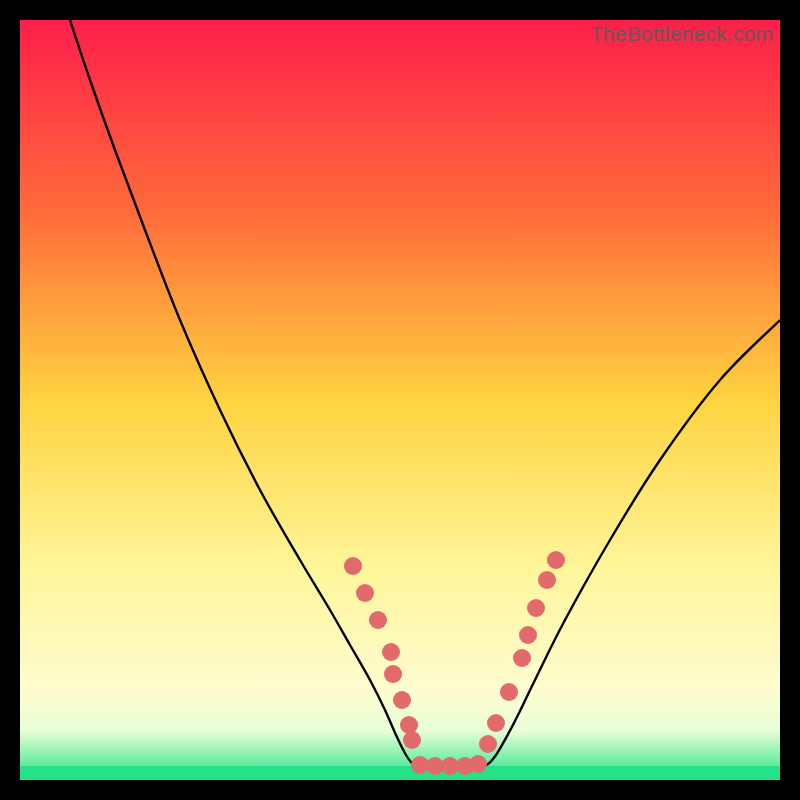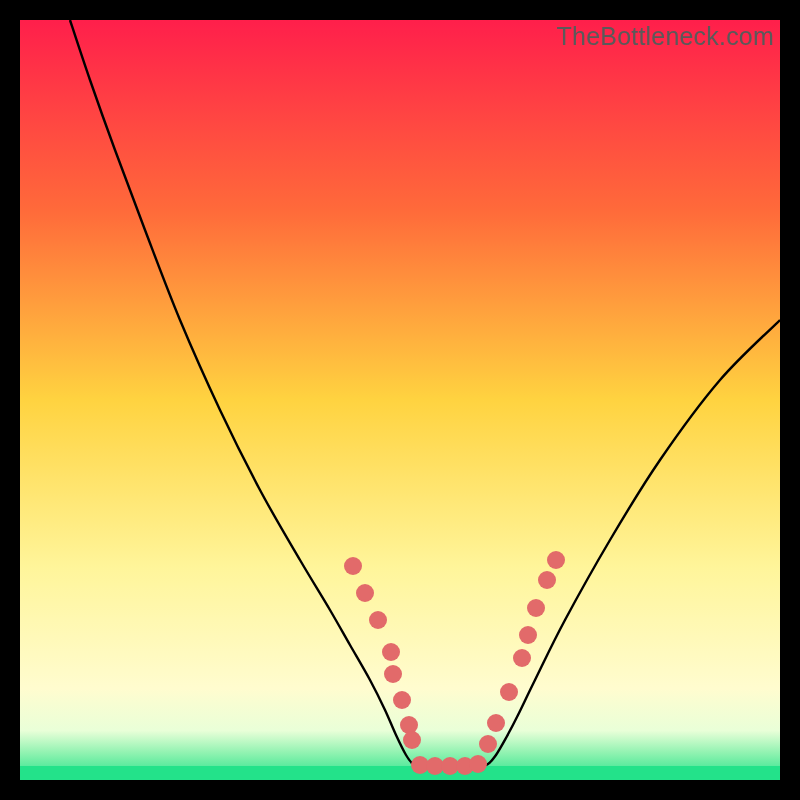--- a/index.html
+++ b/index.html
@@ -17,21 +17,21 @@
     top: 20px;
     width: 760px;
     height: 760px;
     background: #000;
   }
   .watermark {
     position: absolute;
     top: 2px;
     right: 6px;
     color: #5a5a5a;
-    font-size: 25px;
+    font-size: 21px;
     font-weight: 500;
     letter-spacing: 0.2px;
     z-index: 5;
   }
   svg {
     display: block;
   }
 </style>
 </head>
 <body>

